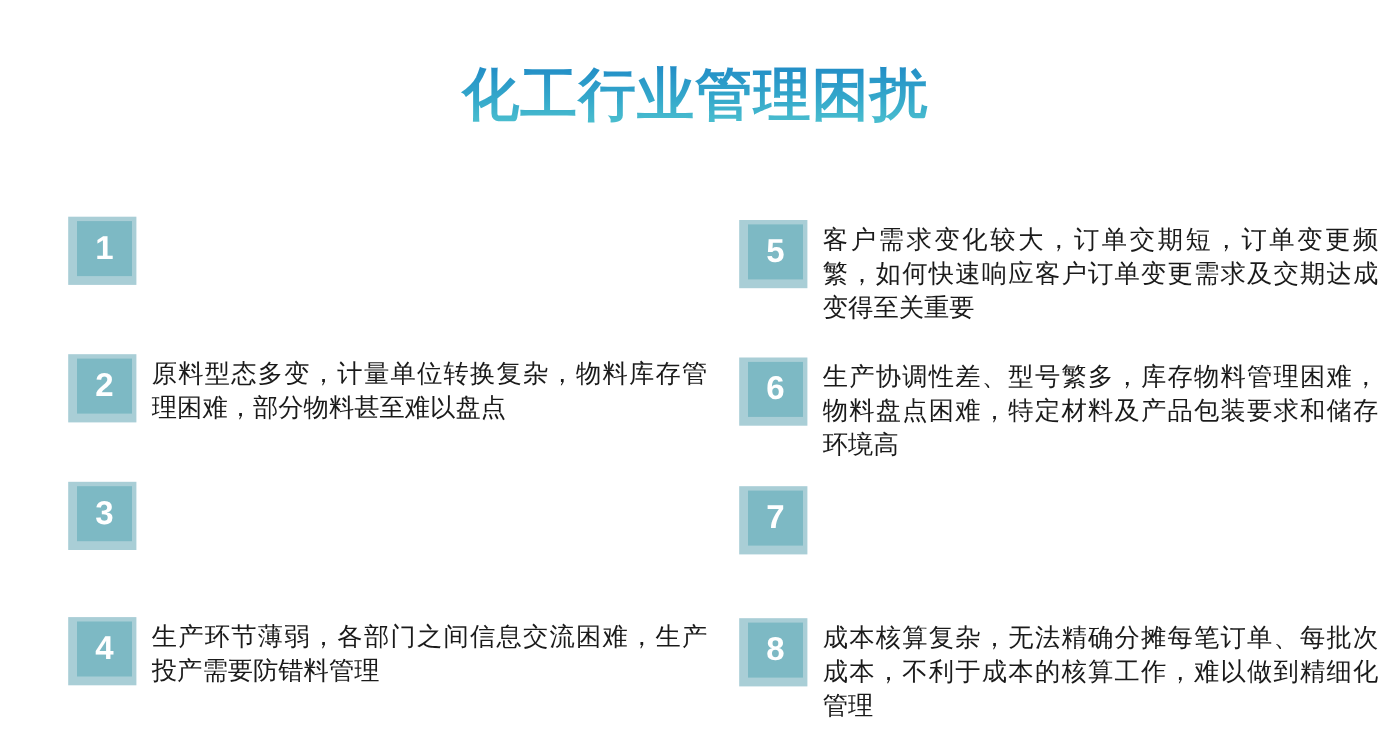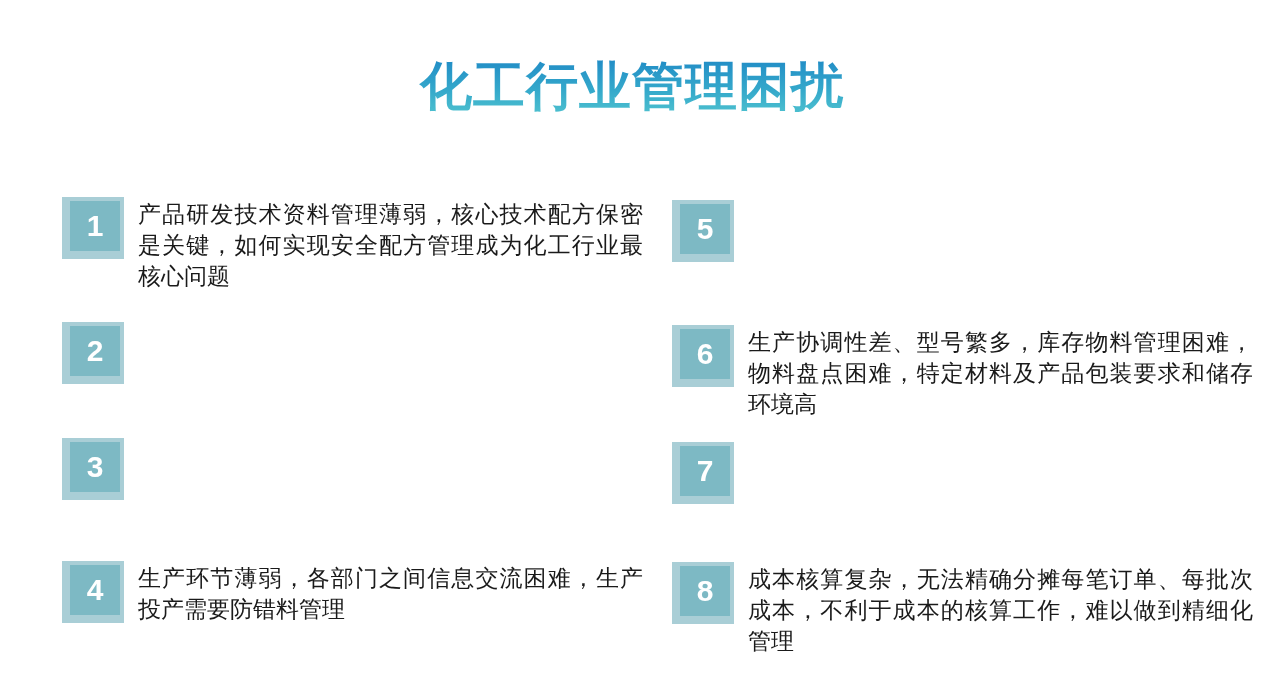--- a/index.html
+++ b/index.html
@@ -73,46 +73,47 @@
 <body>
 
 <div class="page">
 
   <h1 class="title">化工行业管理困扰</h1>
 
   <div class="item col-left" style="top:197px">
     <div class="badge">
       <span class="badge-num">1</span>
     </div>
-    <p class="item-text">产品研发技术资料管理薄弱，核心技术配方保密是关键，如何实现安全配方管理成为化工行业最核心问题</p>
   </div>
 
   <div class="item col-left" style="top:322px">
     <div class="badge">
       <span class="badge-num">2</span>
     </div>
+    <p class="item-text">原料型态多变，计量单位转换复杂，物料库存管理困难，部分物料甚至难以盘点</p>
   </div>
 
   <div class="item col-left" style="top:438px">
     <div class="badge">
       <span class="badge-num">3</span>
     </div>
   </div>
 
   <div class="item col-left" style="top:561px">
     <div class="badge">
       <span class="badge-num">4</span>
     </div>
     <p class="item-text">生产环节薄弱，各部门之间信息交流困难，生产投产需要防错料管理</p>
   </div>
 
   <div class="item col-right" style="top:200px">
     <div class="badge">
       <span class="badge-num">5</span>
     </div>
+    <p class="item-text">客户需求变化较大，订单交期短，订单变更频繁，如何快速响应客户订单变更需求及交期达成变得至关重要</p>
   </div>
 
   <div class="item col-right" style="top:325px">
     <div class="badge">
       <span class="badge-num">6</span>
     </div>
     <p class="item-text">生产协调性差、型号繁多，库存物料管理困难，物料盘点困难，特定材料及产品包装要求和储存环境高</p>
   </div>
 
   <div class="item col-right" style="top:442px">

